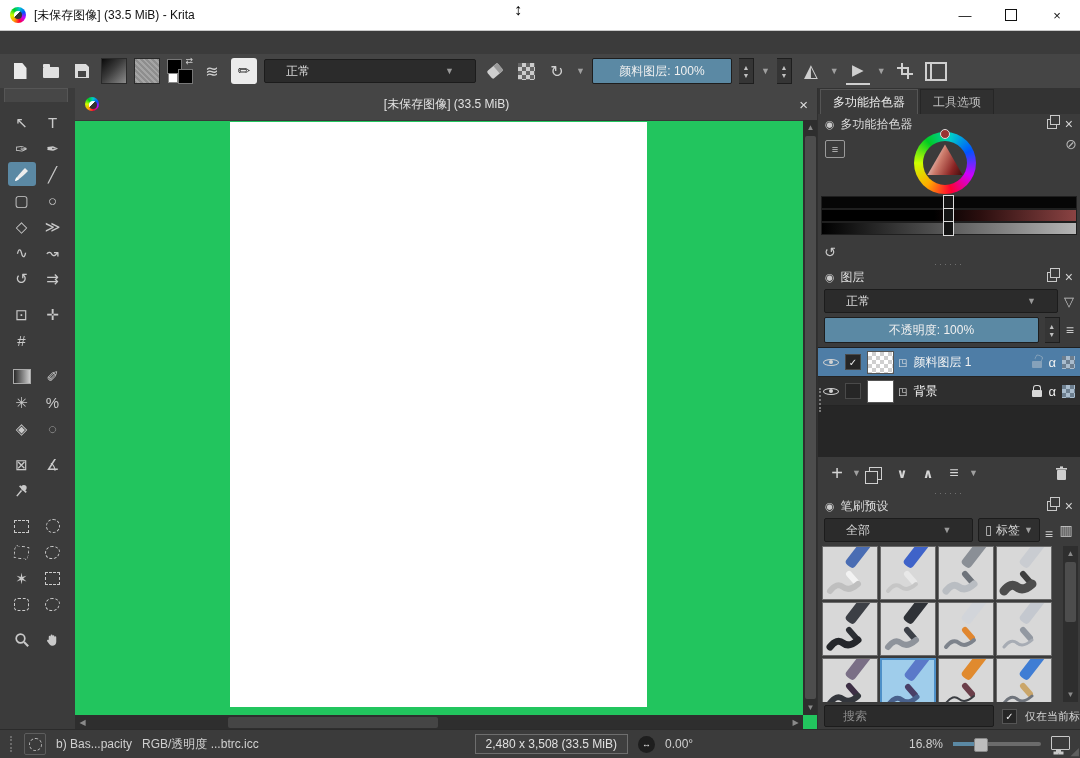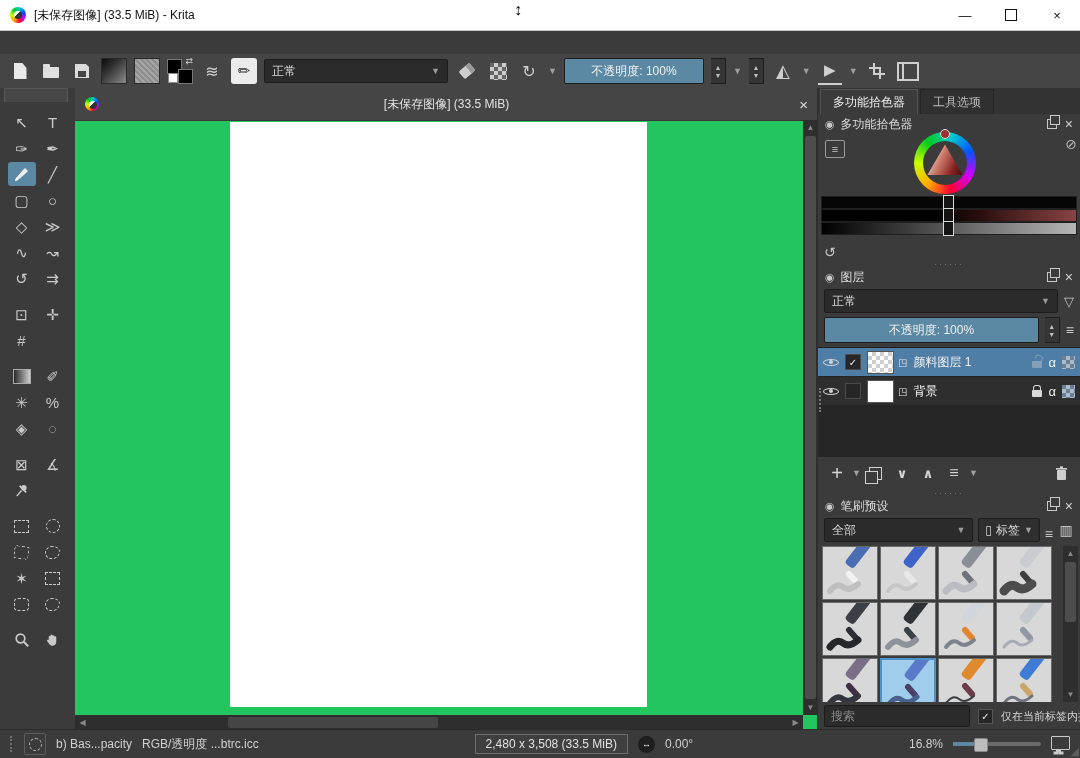--- a/index.html
+++ b/index.html
@@ -39,21 +39,21 @@
   .chip-gradient-big{background:linear-gradient(135deg,#0a0a0a,#3c3c3c 45%,#8c8c8c)}
   .chip-pattern{background:#9b9b9b;background-image:repeating-linear-gradient(45deg,#8e8e8e 0 2px,#a5a5a5 2px 4px)}
   .fgbg{position:relative;width:26px;height:26px;flex:none}
   .fgbg .fg{position:absolute;left:0;top:1px;width:13px;height:13px;background:#000;border:1px solid #777}
   .fgbg .bg{position:absolute;right:0;bottom:0;width:13px;height:13px;background:#000;border:1px solid #777}
   .fgbg .wh{position:absolute;left:1px;bottom:1px;width:8px;height:8px;background:#fff;border:1px solid #888}
   .fgbg .swap{position:absolute;right:0;top:-2px;font-size:9px;color:#ccc}
   .brush-editor{width:26px;height:26px;background:#ececec;border-radius:3px;display:flex;align-items:center;
                 justify-content:center;color:#333;font-size:15px;flex:none}
   .select{display:flex;align-items:center;background:#2b2b2b;border:1px solid #1c1c1c;border-radius:2px;
-          height:22px;padding:0 7px;color:#d8d8d8}
+          height:22px;padding:0 21px;color:#d8d8d8}
   .select .dd{margin-left:auto;color:#9a9a9a;font-size:9px;padding-left:8px}
   .blend-select{width:168px}
   .i-eraser{width:14px;height:10px;transform:rotate(-40deg);background:#cfcfcf;border-radius:2px;position:relative;overflow:hidden}
   .i-eraser::after{content:"";position:absolute;right:0;top:0;bottom:0;width:5px;background:#9a9a9a}
   .i-checker{width:17px;height:17px;background:#666;
      background-image:linear-gradient(45deg,#ccc 25%,transparent 25%,transparent 75%,#ccc 75%),
                       linear-gradient(45deg,#ccc 25%,transparent 25%,transparent 75%,#ccc 75%);
      background-size:8px 8px;background-position:0 0,4px 4px}
   .dd-sm{color:#a0a0a0;font-size:9px;flex:none}
   .slider{position:relative;height:24px;border:1px solid #1e1e1e;border-radius:2px;background:#2a2a2a;
@@ -176,21 +176,21 @@
           padding:0 6px;border-radius:2px;color:#d5d5d5}
   .bgridwrap{position:relative;flex:1;margin:2px 2px 0 4px;overflow:hidden;min-height:0}
   .bgrid{position:absolute;left:0;top:0;width:232px;display:grid;grid-template-columns:repeat(4,56px);gap:2px}
   .bcell{width:56px;height:54px;background:#d8d8d8;border:1px solid #6a6a6a;box-sizing:border-box;overflow:hidden}
   .bcell.sel{border:2px solid #4e90c8}
   .bcell svg{display:block}
   .bscroll{position:absolute;right:0;top:0;bottom:0;width:15px;background:#2e2e2e}
   .bscroll .thumb{position:absolute;left:2px;right:2px;top:16px;height:60px;background:#4d4d4d;border-radius:2px}
   .bsearch{height:28px;display:flex;align-items:center;gap:8px;padding:0 6px;flex:none}
   .search-input{width:132px;height:20px;background:#2b2b2b;border:1px solid #1c1c1c;border-radius:2px;
-          color:#d8d8d8;padding:0 6px;font-family:inherit;font-size:12px;outline:none}
+          color:#d8d8d8;padding:0 18px;font-family:inherit;font-size:12px;outline:none}
   .search-input::placeholder{color:#8a8a8a}
   .scb{width:13px;height:13px;background:#262626;border:1px solid #555;color:#efefef;font-size:10px;
        display:flex;align-items:center;justify-content:center;flex:none}
   .sclabel{font-size:11px;color:#d5d5d5;white-space:nowrap}
   .vgrip{position:absolute;left:1px;top:300px;height:24px;border-left:2px dotted #787878}
   
   .statusbar{position:absolute;left:0;right:0;bottom:0;height:28px;background:#3b3b3b;border-top:1px solid #2b2b2b;
              display:flex;align-items:center;padding:0 10px;gap:10px}
   .sgrip{height:16px;border-left:2px dotted #6a6a6a;margin-right:2px}
   .spreview{width:20px;height:20px;border:1px solid #5d5d5d;border-radius:2px;display:flex;align-items:center;justify-content:center}
@@ -253,21 +253,21 @@
     <span class="tbtn">
         <span class="i-eraser"></span>
       </span>
     <span class="tbtn">
         <span class="i-checker"></span>
       </span>
     <span class="tbtn tglyph16">↻</span>
     <span class="dd-sm">▼</span>
     <span class="slider" style="width:138px">
       <span class="fill" style="width:100%"></span>
-      <span class="txt"><span>不透明度:</span> <span>100%</span></span>
+      <span class="txt"><span>颜料图层:</span> <span>100%</span></span>
     </span>
     <span class="spin">
         <span>▲</span>
         <span>▼</span>
       </span>
     <span class="dd-sm">▼</span>
     <span class="spin">
         <span>▲</span>
         <span>▼</span>
       </span>

